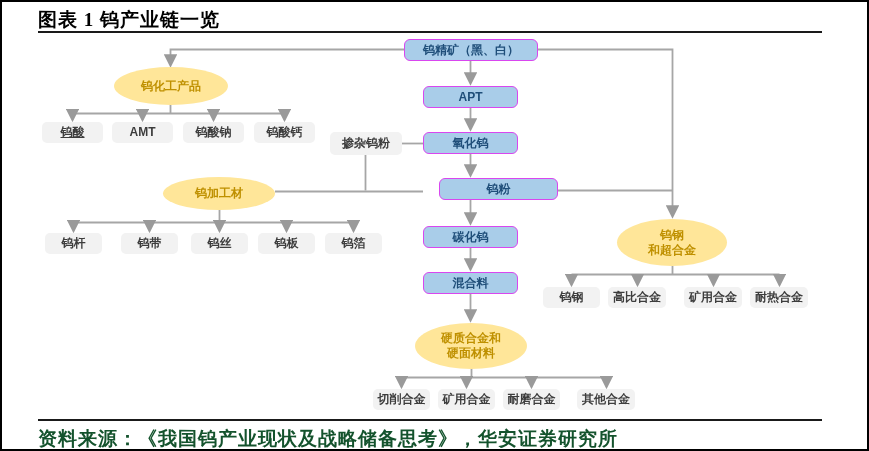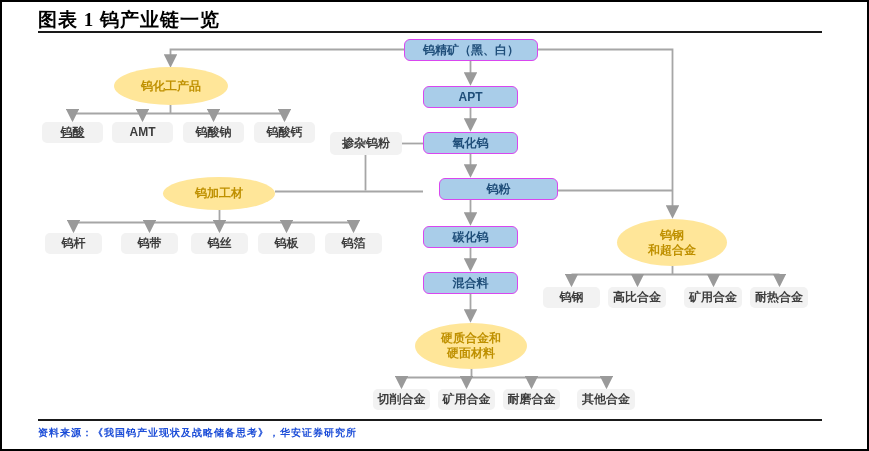--- a/index.html
+++ b/index.html
@@ -10,21 +10,21 @@
   .frame{position:absolute;inset:0;border:2px solid #000;pointer-events:none;z-index:50;}
   .title{
     position:absolute;left:38px;top:7px;font-family:"Liberation Serif","DejaVu Serif",serif;
     font-weight:bold;font-size:19px;color:#000;letter-spacing:1px;
   }
   .rule{position:absolute;background:#1a1a1a;height:2px;}
   .rule.top{left:38px;top:31px;width:784px;}
   .rule.bottom{left:38px;top:419px;width:784px;}
   .source{
     position:absolute;left:38px;top:426px;font-family:"Liberation Serif","DejaVu Serif",serif;
-    font-weight:bold;font-size:10px;color:#1d4ed8;letter-spacing:1px;
+    font-weight:bold;font-size:19px;color:#14532d;letter-spacing:1px;
   }
   svg.wires{position:absolute;left:0;top:0;z-index:1;}
   .node{position:absolute;box-sizing:border-box;text-align:center;z-index:2;}
   .blue-box{
     background:#A9CDE9;border:1px solid #d946ef;border-radius:6px;
     color:#1F4E79;font-weight:bold;font-size:12px;height:22px;line-height:20px;
   }
   .gray-box{
     background:#F2F2F2;border-radius:5px;color:#3d3d3d;font-weight:bold;
     font-size:12px;height:21px;line-height:21px;

